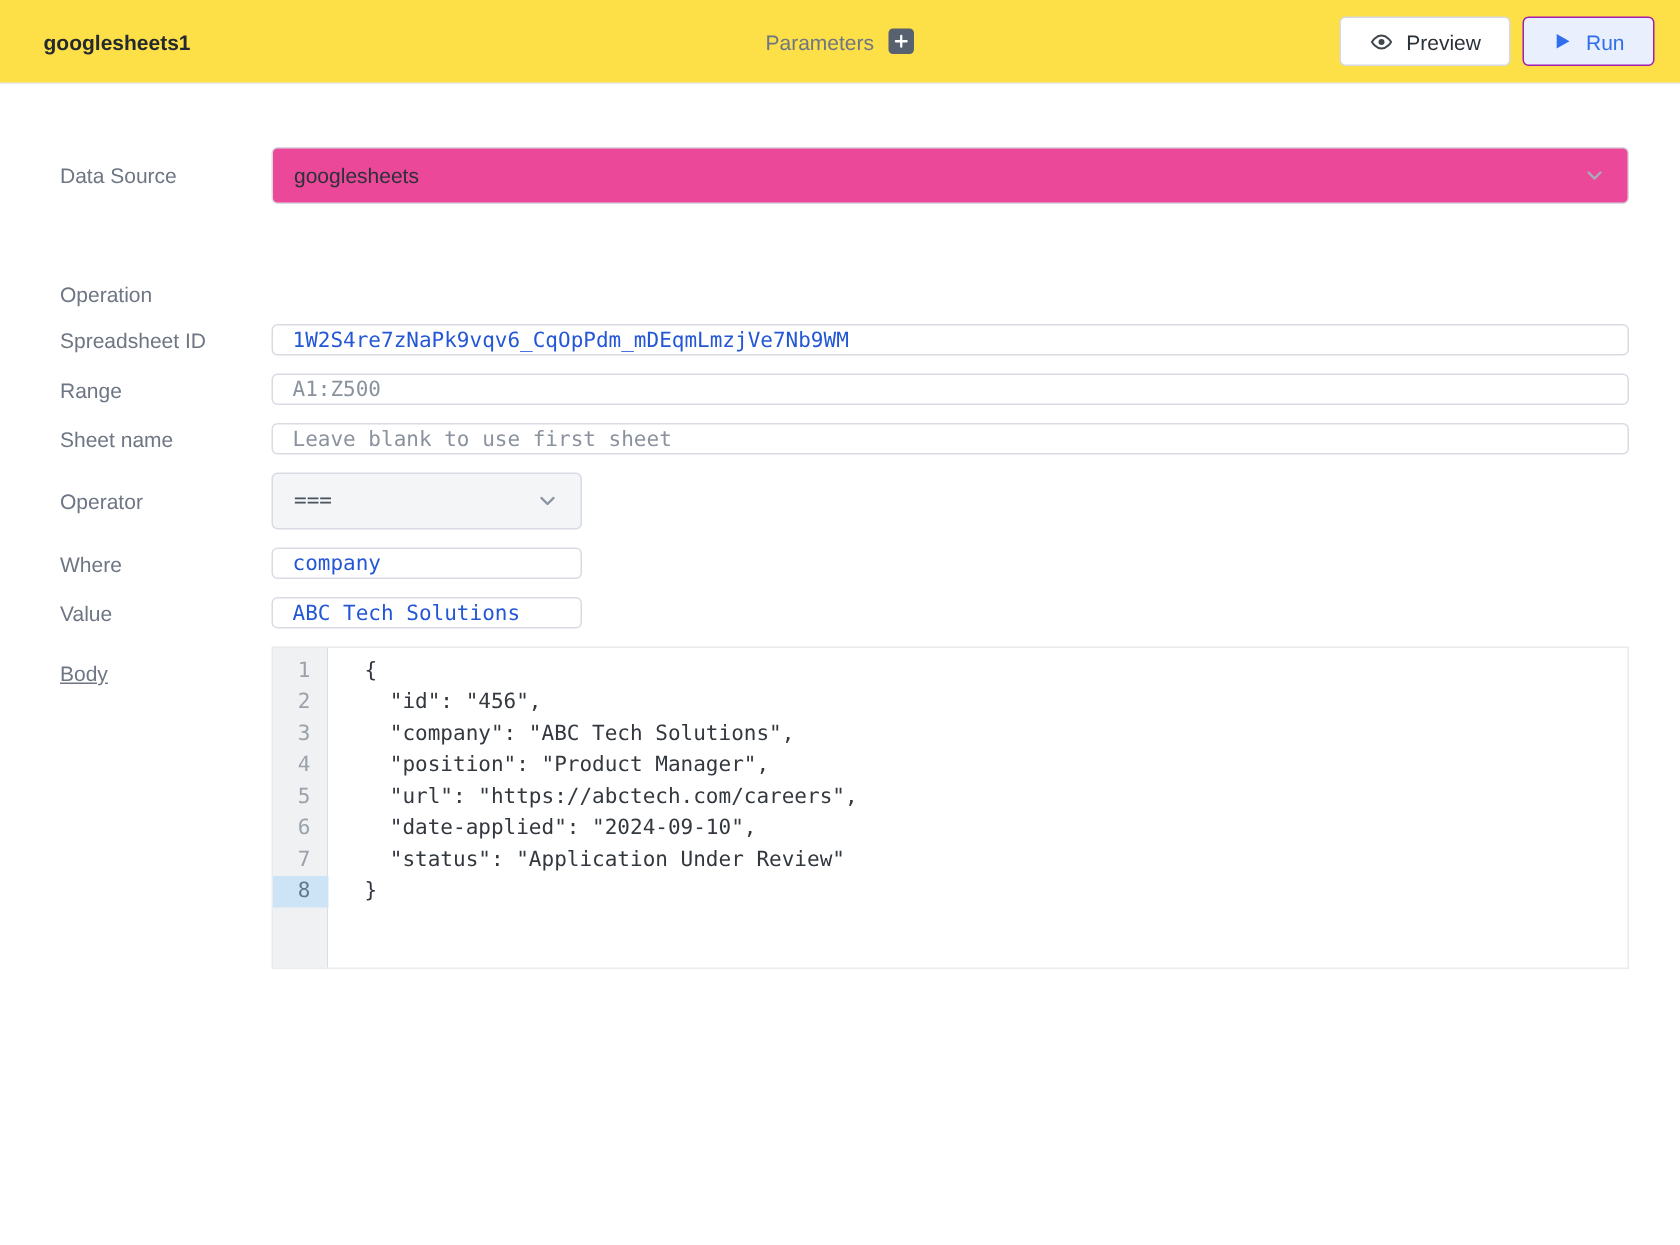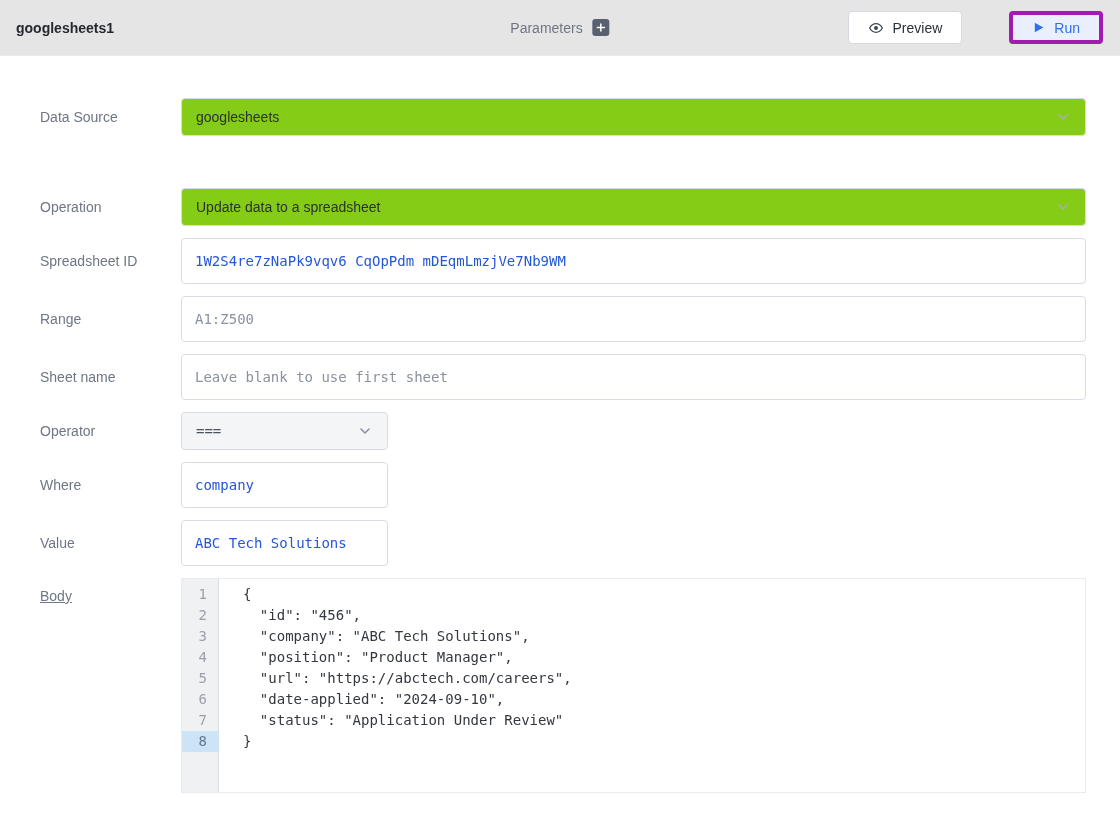--- a/index.html
+++ b/index.html
@@ -9,23 +9,23 @@
     background: #ffffff;
     font-family: "Liberation Sans", sans-serif;
     color: #2b3138;
   }
 
   
   header {
     height: 56px;
     border-bottom: 1px solid #e8eaed;
     display: flex; align-items: center;
-    padding: 0 17px 0 16px;
+    padding: 0 17px 0 29px;
     position: relative;
-    background: #e5e5e5;
+    background: #fde047;
   }
   .step-title { font-size: 14px; font-weight: 700; color: #23292f; }
   .params {
     position: absolute; left: 50%; transform: translateX(-50%);
     display: flex; align-items: center; gap: 10px;
     font-size: 14px; color: #6e7684; justify-content: center;
   }
   .plus-badge {
     width: 17px; height: 17px; border-radius: 3px;
     background: #57616f;
@@ -33,45 +33,45 @@
     cursor: pointer;
   }
   .actions { margin-left: auto; display: flex; align-items: center; gap: 8px; }
   .btn {
     height: 33px; border-radius: 4px; font-size: 14px;
     display: inline-flex; align-items: center; gap: 9px;
     padding: 0 19px; cursor: pointer;
     font-family: "Liberation Sans", sans-serif;
   }
   .btn-preview { background: #fff; border: 1px solid #d6dae0; color: #2b3138; }
-  .btn-run { background: #e9effc; border: 4px solid #a21caf; color: #2f6fed; font-weight: 500; margin-left: 39px; }
+  .btn-run { background: #e9effc; border: 1px solid #a21caf; color: #2f6fed; font-weight: 500; }
 
   
   main { padding: 42px 34px 0 40px; }
   .row { display: flex; align-items: center; margin-bottom: 12px; }
   .row-first { margin-bottom: 52px; }
   .row > label { width: 141px; flex: none; font-size: 14px; color: #6e7684; }
   .control { flex: 1; min-width: 0; }
 
   .select {
     height: 38px; width: 100%;
     border: 1px solid #d8dce2; border-radius: 4px;
-    background: #84cc16;
+    background: #ec4899;
     display: flex; align-items: center; justify-content: space-between;
     padding: 0 14px; cursor: pointer;
   }
   .select-value { font-size: 14px; color: #2b3138; }
   .select.small { width: 207px; background: #f3f5f7; }
   .select.small .select-value {
     font-family: "DejaVu Sans Mono", monospace; font-size: 14px; color: #4a5360;
   }
   .chevron { flex: none; }
 
   .text-input {
-    height: 46px; width: 100%;
+    height: 21px; width: 100%;
     border: 1px solid #d8dce2; border-radius: 4px;
     padding: 0 13px; background: #fff;
     font-family: "DejaVu Sans Mono", monospace;
     font-size: 14px; color: #2457d6;
     outline: none;
   }
   .text-input::placeholder { color: #8a929e; opacity: 1; }
   .text-input.small { width: 207px; }
 
   
@@ -137,28 +137,20 @@
         <span class="select-value">googlesheets</span>
         <svg class="chevron" width="16" height="16" viewBox="0 0 16 16">
             <path d="M4 6l4 4 4-4" fill="none" stroke="#a7aeb9" stroke-width="1.6" stroke-linecap="round" stroke-linejoin="round"></path>
           </svg>
       </div>
     </div>
   </div>
 
   <div class="row">
     <label>Operation</label>
-    <div class="control">
-      <div class="select">
-        <span class="select-value">Update data to a spreadsheet</span>
-        <svg class="chevron" width="16" height="16" viewBox="0 0 16 16">
-            <path d="M4 6l4 4 4-4" fill="none" stroke="#a7aeb9" stroke-width="1.6" stroke-linecap="round" stroke-linejoin="round"></path>
-          </svg>
-      </div>
-    </div>
   </div>
 
   <div class="row">
     <label>Spreadsheet ID</label>
     <div class="control">
       <input class="text-input" type="text" value="1W2S4re7zNaPk9vqv6_CqOpPdm_mDEqmLmzjVe7Nb9WM" style="">
     </div>
   </div>
 
   <div class="row">

